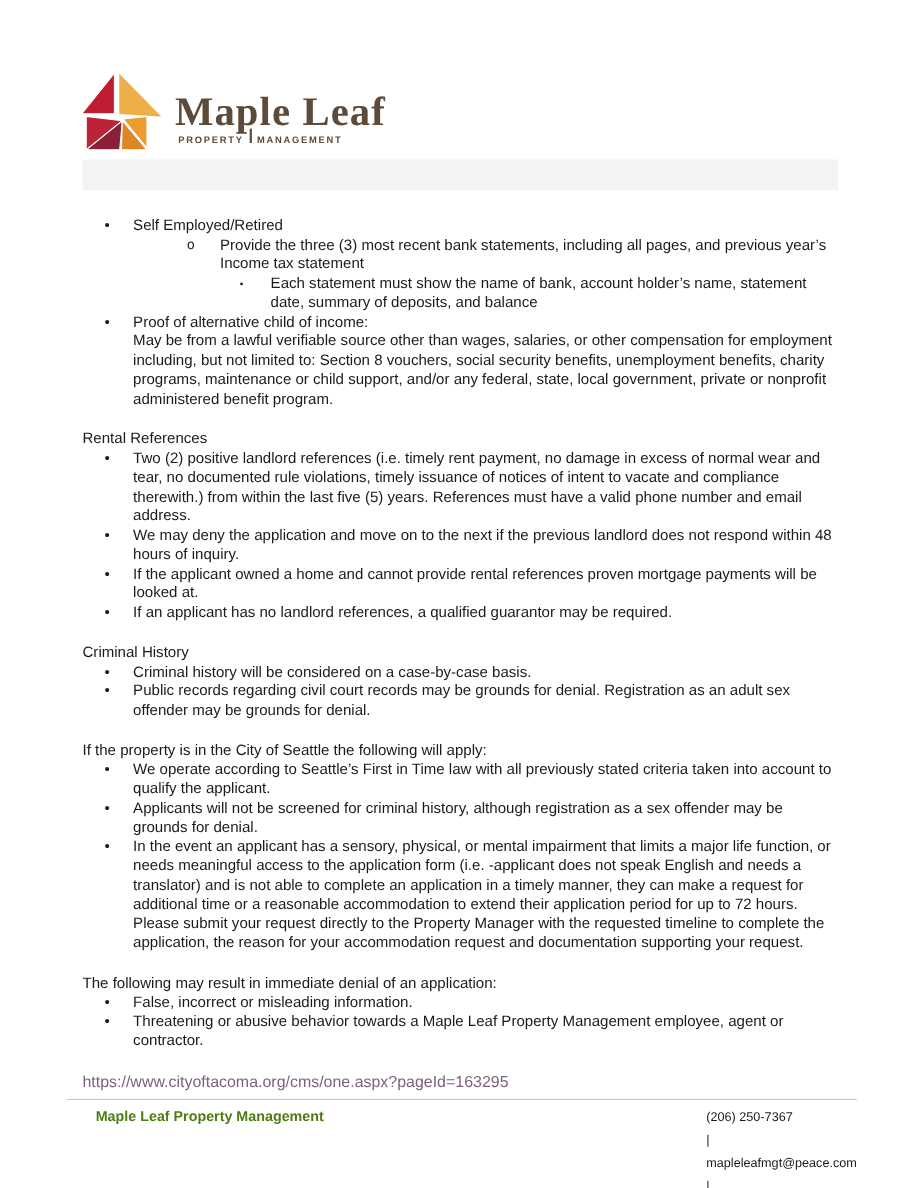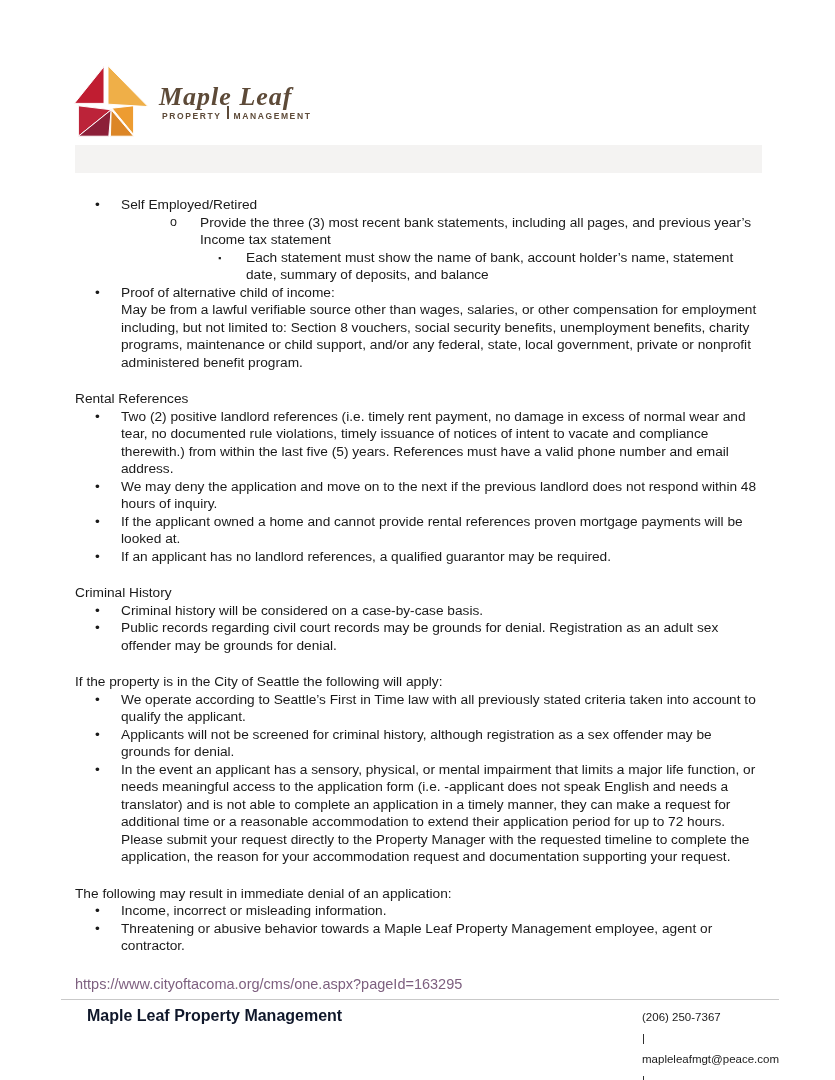--- a/index.html
+++ b/index.html
@@ -6,22 +6,22 @@
   .page{
     position:relative;width:835px;height:1080px;background:#ffffff;
     font-family:"Liberation Sans",sans-serif;color:#1a1a1a;overflow:hidden;
   }
   
   .header{position:absolute;left:72px;top:64px;right:73px;height:80px;}
   .logo{position:absolute;left:0;top:0;display:flex;align-items:flex-start;}
   svg.house{width:80px;height:74px;display:block;}
   .logo-text{margin-left:7px;padding-top:20px;}
   .brand{
-    font-family:"Liberation Serif",serif;font-style:italic;font-weight:700;
-    font-size:26px;line-height:1;color:#5d4a38;letter-spacing:1px;white-space:nowrap;
+    font-family:"Liberation Serif",serif;font-weight:700;
+    font-size:37px;line-height:1;color:#5d4a38;letter-spacing:1px;white-space:nowrap;
   }
   .brand-sub{
     display:flex;align-items:flex-start;gap:5px;margin-top:1px;margin-left:3px;
     color:#5d4a38;font-size:8.5px;font-weight:700;letter-spacing:1.6px;white-space:nowrap;
   }
   .sub-divider{width:2px;height:13px;background:#5d4a38;margin-top:-5px;}
   .tagline{
     position:absolute;right:0;top:44px;
     font-family:"Liberation Serif",serif;font-style:italic;font-weight:700;
     font-size:17.5px;color:#b22433;letter-spacing:0.4px;white-space:nowrap;
@@ -36,21 +36,21 @@
   .li .marker{position:absolute;top:0;}
   .l1{padding-left:46px;}  .l1 .marker{left:20px;}
   .l2{padding-left:125px;} .l2 .marker{left:95px;font-size:12.5px;}
   .l3{padding-left:171px;} .l3 .marker{left:143px;font-size:9px;top:1px;}
   .li-cont{padding-left:46px;}
   .doc-link{margin-top:21px;font-size:14.5px;color:#7d5f7f;cursor:pointer;}
   
   .footer{position:absolute;left:61px;right:56px;top:999px;}
   .footer-rule{border-top:1.5px solid #c9c9c9;margin-bottom:7px;}
   .footer-row{display:flex;justify-content:space-between;align-items:baseline;padding-left:14px;}
-  .footer-company{font-weight:700;font-size:16px;color:#0f172a;padding-left:12px;}
+  .footer-company{font-weight:700;font-size:13px;color:#4d7c0f;padding-left:12px;}
   .footer-contact{font-size:11.5px;color:#1a1a1a;display:flex;gap:9px;white-space:nowrap;flex-direction:column;}
 </style>
 </head>
 <body>
 
 <div class="page">
 
   <div class="header">
     <div class="logo">
       <svg class="house" viewBox="0 0 100 92" xmlns="http://www.w3.org/2000/svg">
@@ -96,21 +96,21 @@
           <div class="li l1"><span class="marker">•</span><span class="li-text">Public records regarding civil court records may be grounds for denial. Registration as an adult sex offender may be grounds for denial.</span></div>
         </div>
         <div class="section">
           <div class="heading">If the property is in the City of Seattle the following will apply:</div>
           <div class="li l1"><span class="marker">•</span><span class="li-text">We operate according to Seattle’s First in Time law with all previously stated criteria taken into account to qualify the applicant.</span></div>
           <div class="li l1"><span class="marker">•</span><span class="li-text">Applicants will not be screened for criminal history, although registration as a sex offender may be grounds for denial.</span></div>
           <div class="li l1"><span class="marker">•</span><span class="li-text">In the event an applicant has a sensory, physical, or mental impairment that limits a major life function, or needs meaningful access to the application form (i.e. -applicant does not speak English and needs a translator) and is not able to complete an application in a timely manner, they can make a request for additional time or a reasonable accommodation to extend their application period for up to 72 hours. Please submit your request directly to the Property Manager with the requested timeline to complete the application, the reason for your accommodation request and documentation supporting your request.</span></div>
         </div>
         <div class="section">
           <div class="heading">The following may result in immediate denial of an application:</div>
-          <div class="li l1"><span class="marker">•</span><span class="li-text">Income, incorrect or misleading information.</span></div>
+          <div class="li l1"><span class="marker">•</span><span class="li-text">False, incorrect or misleading information.</span></div>
           <div class="li l1"><span class="marker">•</span><span class="li-text">Threatening or abusive behavior towards a Maple Leaf Property Management employee, agent or contractor.</span></div>
         </div>
       </div>
     <div class="doc-link" style="color: rgb(125, 95, 127);">https://www.cityoftacoma.org/cms/one.aspx?pageId=163295</div>
   </div>
 
   <div class="footer">
     <div class="footer-rule"></div>
     <div class="footer-row">
       <div class="footer-company">Maple Leaf Property Management</div>

